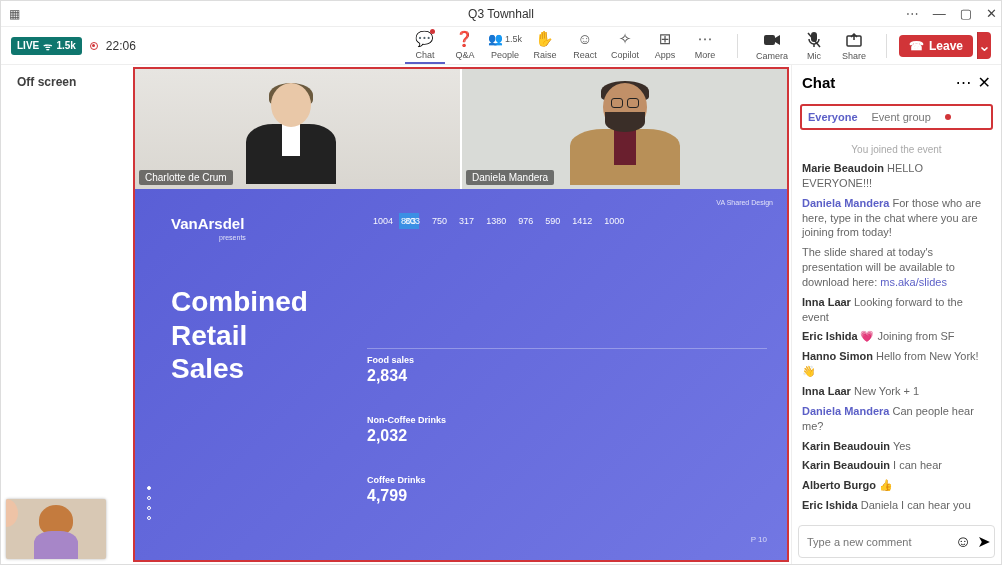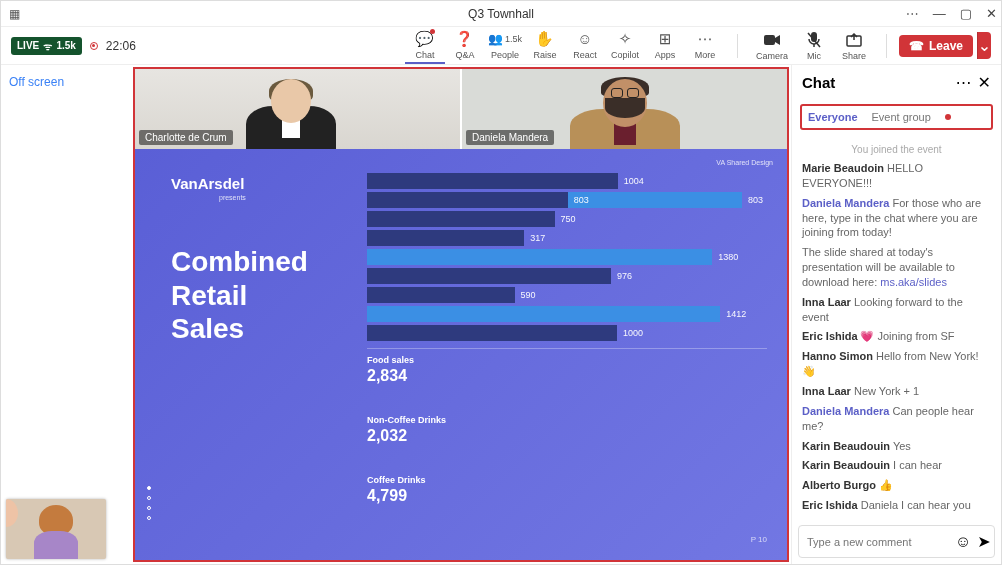--- a/index.html
+++ b/index.html
@@ -1,50 +1,50 @@
 <!DOCTYPE html>
 <html><head>
 <meta charset="utf-8">
 <style>
   * { box-sizing: border-box; margin: 0; padding: 0; font-family: "Segoe UI", Arial, sans-serif; }
   body { width: 1002px; height: 565px; background: #fff; overflow: hidden; display: flex; flex-direction: column; border: 1px solid #ddd; }
   .titlebar { height: 26px; display: flex; align-items: center; justify-content: center; position: relative; font-size: 12px; color: #333; border-bottom: 1px solid #eee; }
   .titlebar .sys { position: absolute; right: 4px; display: flex; gap: 14px; font-size: 13px; color: #444; }
   .titlebar .appicon { position: absolute; left: 8px; font-size: 12px; color: #555;}
   .toolbar { height: 38px; display: flex; align-items: center; padding: 0 10px; gap: 8px; border-bottom: 1px solid #eee; }
-  .live-badge { background: #14532d; color: #fff; font-size: 10px; font-weight: 600; padding: 2px 6px; border-radius: 3px; display:flex; align-items:center; gap:4px;justify-content:center;}
+  .live-badge { background: #0f766e; color: #fff; font-size: 10px; font-weight: 600; padding: 2px 6px; border-radius: 3px; display:flex; align-items:center; gap:4px;justify-content:center;}
   .rec-dot { width: 8px; height: 8px; border: 1.5px solid #d13438; border-radius: 50%; position:relative;}
   .rec-dot::after{content:"";position:absolute;inset:1.5px;border-radius:50%;background:#d13438;}
   .timer { font-size: 12px; color: #333; }
   .spacer { flex: 1; }
   .tool-btn { display: flex; flex-direction: column; align-items: center; gap: 2px; padding: 2px 6px; cursor: pointer; position: relative; min-width:40px;}
   .tool-btn .ic { width: 18px; height: 18px; display: flex; align-items: center; justify-content: center; font-size: 15px; color: #555;}
   .tool-btn .lbl { font-size: 9px; color: #555; }
   .tool-btn.active { border-bottom: 2px solid #5b5fc7; }
   .tool-btn .reddot { position:absolute; top:1px; right:10px; width:5px;height:5px;border-radius:50%;background:#d13438;}
   .divider { width:1px; height:24px; background:#ddd; margin:0 4px;}
   .leave-btn { background:#d13438; color:#fff; padding:4px 10px; border-radius:4px; display:flex; align-items:center; gap:5px; font-size:12px; font-weight:600; cursor:pointer;}
   .leave-split{background:#d13438;color:#fff;width:14px;display:flex;align-items:center;justify-content:center;border-left:1px solid #b52e32;border-radius:0 4px 4px 0;margin-left:-4px;padding:4px 2px;cursor:pointer;}
   .content { flex:1; display:flex; overflow:hidden;}
-  .left-col { width: 130px; padding: 10px 8px; font-size:12px; font-weight:400; color:#3b82f6;}
+  .left-col { width: 130px; padding: 10px 16px; font-size:12px; font-weight:700; color:#404040;}
   .stage { flex:1; border:2px solid #d13438; margin:2px; display:flex; flex-direction:column; position:relative;}
   .video-row { height: 120px; display:flex; gap:2px;}
   .video-tile { flex:1; position:relative; background:#6d28d9; overflow:hidden;}
   .video-tile .namepl { position:absolute; bottom:4px; left:4px; background:rgba(0,0,0,.5); color:#fff; font-size:10px; padding:2px 6px; border-radius:2px;}
   .slide { flex:1; background: linear-gradient(135deg,#5a5fd6,#7277e3); color:#fff; position:relative; padding:20px 20px 16px 36px; display:flex;}
   .slide-left { width: 190px; display:flex; flex-direction:column;}
   .slide-logo { font-size:15px; font-weight:600; margin-top:6px;}
   .slide-sub { font-size:7px; opacity:.8; margin-top:2px; margin-left:48px;}
   .slide-title { font-size:28px; font-weight:700; line-height:1.2; margin-top:44px;}
   .dots { position:absolute; left:12px; bottom:40px; display:flex; flex-direction:column; gap:6px;}
   .dots span{width:4px;height:4px;border:1px solid #fff;border-radius:50%;}
   .dots span.fill{background:#fff;}
   .chart { flex:1; display:flex; flex-direction:column; justify-content:space-between; padding-left:6px;}
   .chart-tag{position:absolute;top:10px;right:14px;font-size:7px;opacity:.8;}
-  .bars{flex:1;display:flex;flex-direction:column;padding-top:2px;padding-bottom:6px;position:relative;}
+  .bars{flex:1;display:flex;flex-direction:row;gap:6px;padding-top:2px;padding-bottom:6px;position:relative;}
   .bar-row{display:flex;align-items:center;height:19px;position:relative;}
   .bar{height:16px;background:#2e3a7e;}
   .bar.light{background:#3b8fe4;}
   .bar-lbl{font-size:9px;margin-left:6px;opacity:.95;}
   .footer{display:flex;gap:30px;padding-top:6px;border-top:0.5px solid rgba(255,255,255,.3);flex-direction:column;}
   .footer .col{flex:1;}
   .footer .cap{font-size:9px;font-weight:600;margin-bottom:2px;}
   .footer .num{font-size:16px;font-weight:700;}
   .footer .pg{font-size:8px;opacity:.7;align-self:flex-end;}
   .selfview{position:absolute;bottom:6px;left:6px;width:100px;height:60px;background:#d8c8b4;border-radius:2px;overflow:hidden;box-shadow:0 0 3px rgba(0,0,0,.3);}

